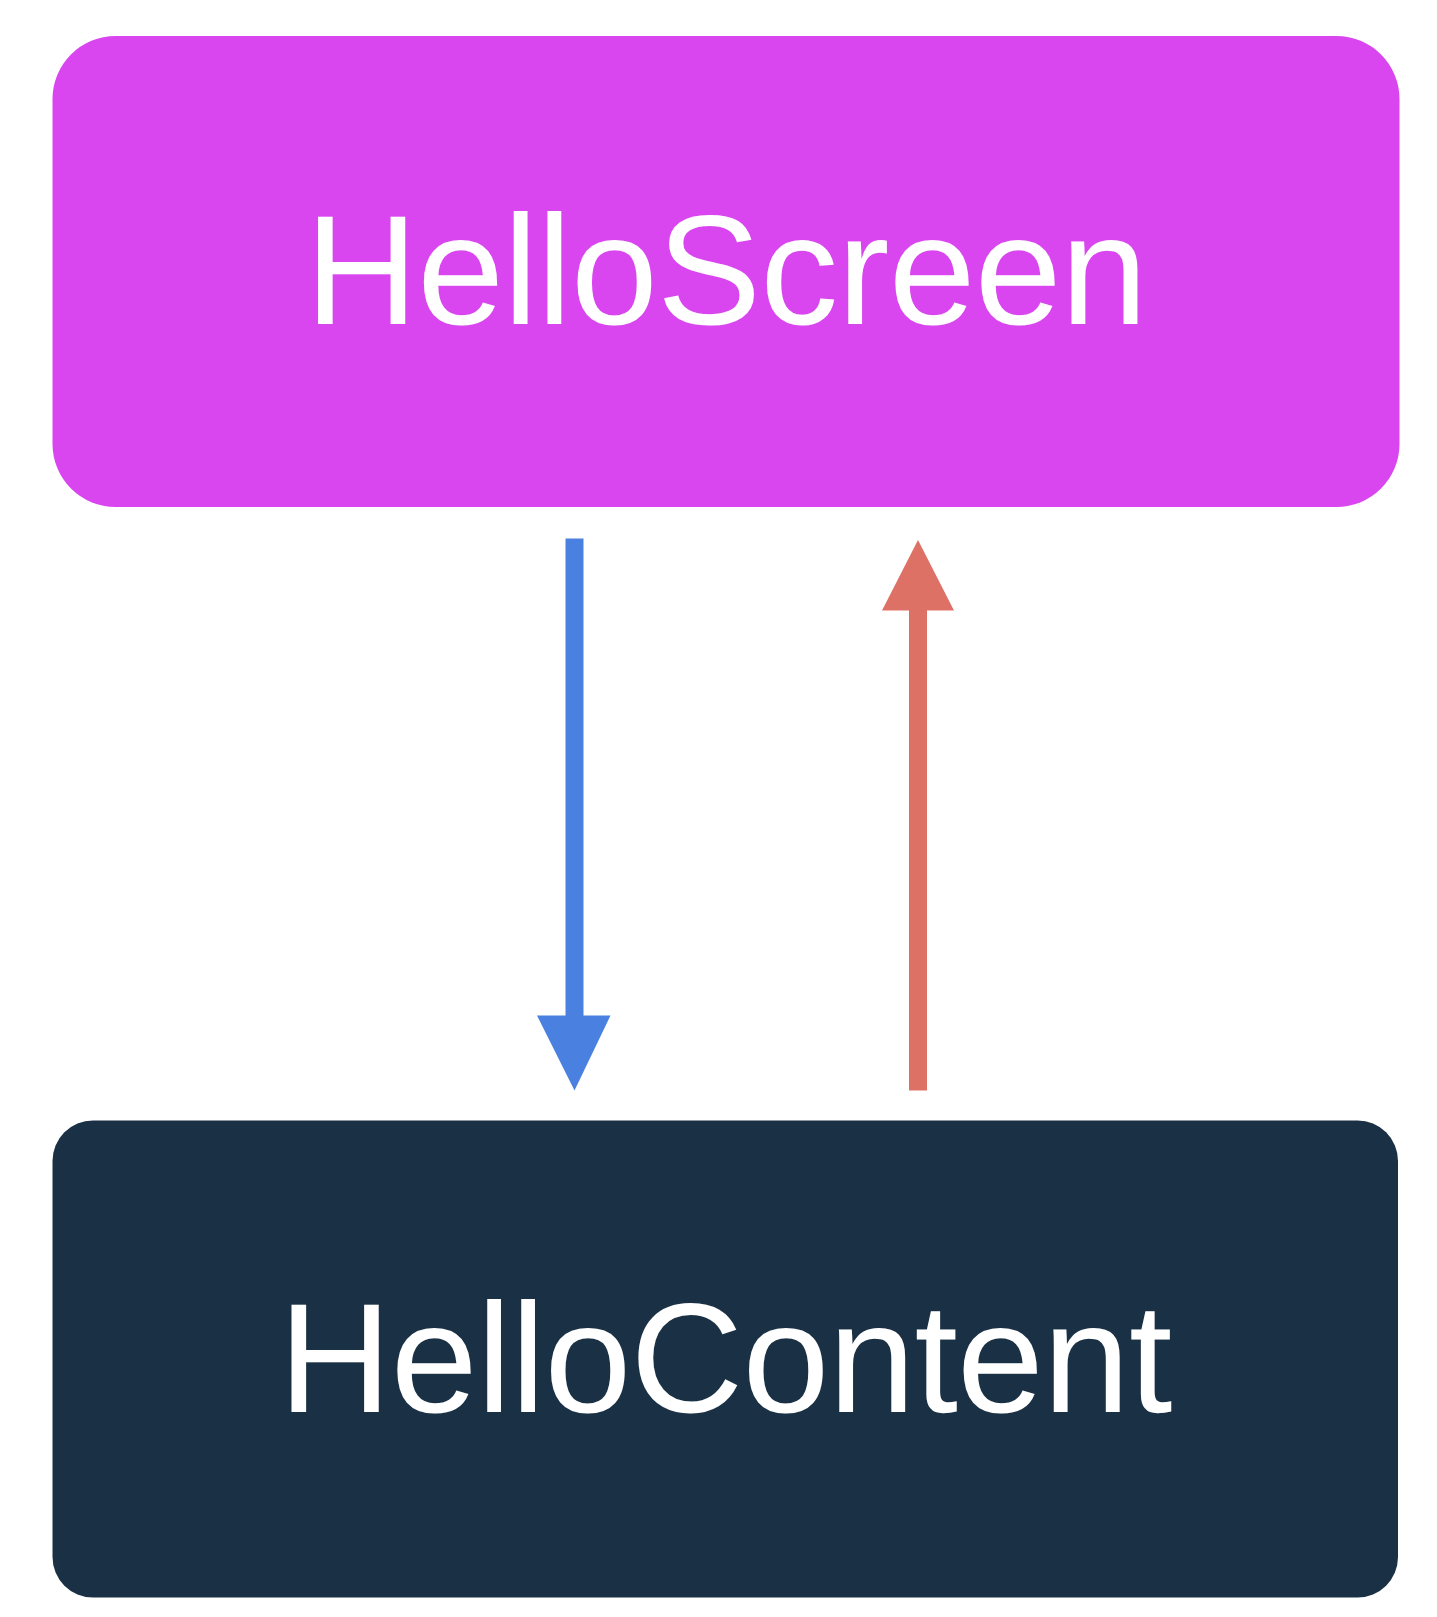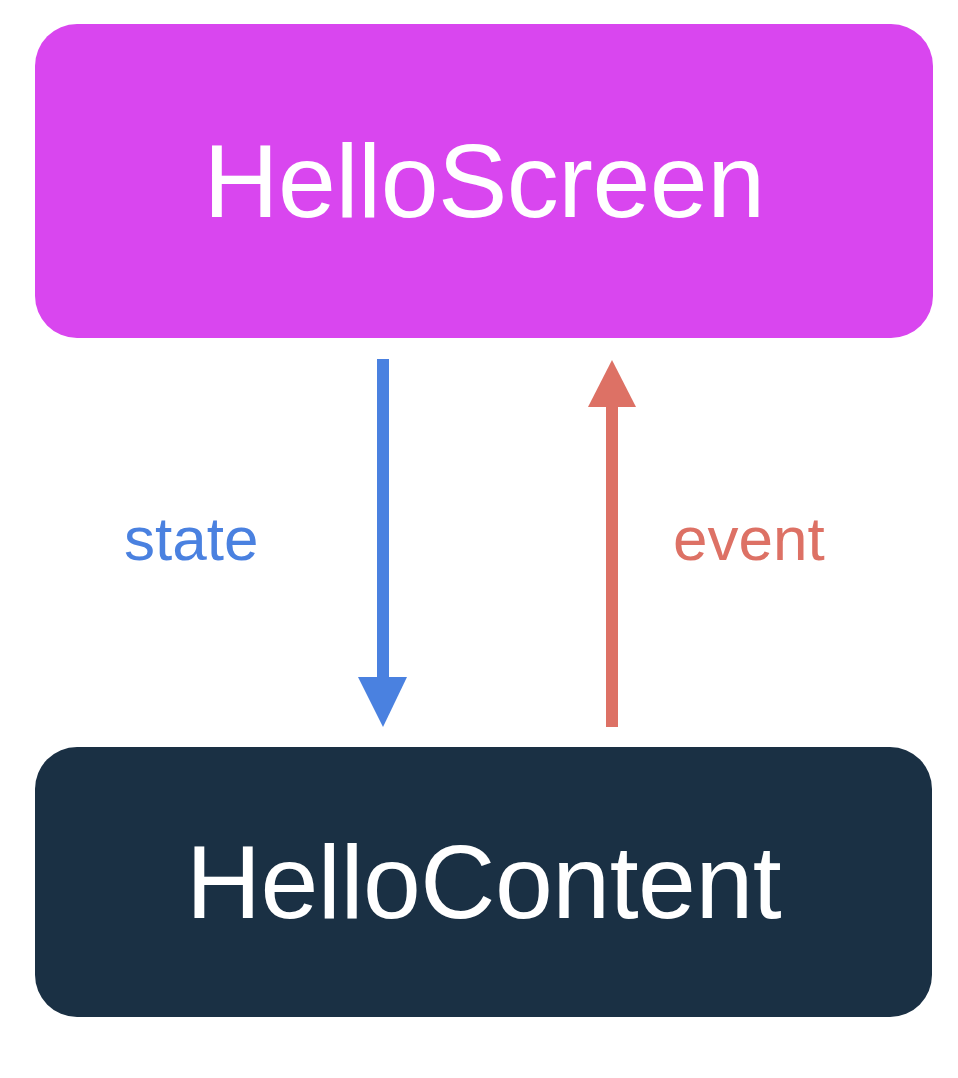--- a/index.html
+++ b/index.html
@@ -40,21 +40,22 @@
   #node-hello-screen {
     left: 35px;
     top: 24px;
     width: 898px;
     height: 314px;
   }
   #node-hello-content {
     left: 35px;
     top: 747px;
     width: 897px;
-    height: 270px;
+    height: 318px;
+    border-radius: 27px;
   }
   #arrow-layer {
     position: absolute;
     left: 0;
     top: 0;
     width: 958px;
     height: 1078px;
     pointer-events: none;
   }
   .edge-label {
@@ -93,21 +94,19 @@
       <polygon points="358,677 407,677 383,727" fill="#4a81e0"></polygon>
     </g>
 
     <g>
       <rect x="606" y="403" width="12" height="324" fill="#dd7165"></rect>
       <polygon points="588,407 636,407 612,360" fill="#dd7165"></polygon>
     </g>
 
   </svg>
 
-  <span class="edge-label" id="label-state" style="color: rgb(74, 129, 224);">state</span>
 
-  <span class="edge-label" id="label-event" style="color: rgb(221, 113, 101);">event</span>
 
   <div class="node-box" id="node-hello-content" style="background: rgb(26, 48, 68);">
     <span class="node-label" style="color: rgb(255, 255, 255);">HelloContent</span>
   </div>
 
 </div>
 
 </body></html>

